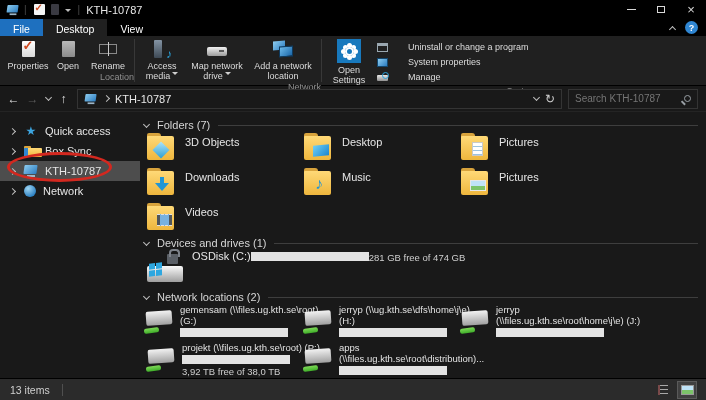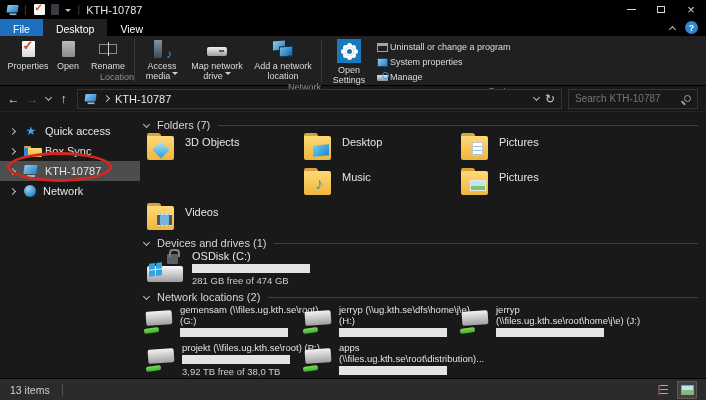--- a/index.html
+++ b/index.html
@@ -54,21 +54,21 @@
   .mapdrive-ic { width:20px; height:9px; background:linear-gradient(#f0f0f0,#9c9c9c); border-radius:2px; position:relative; margin-top:5px; }
   .mapdrive-ic::after { content:""; position:absolute; right:3px; top:3px; width:5px; height:2px; background:#5a5a5a; }
   .screens-ic { position:relative; width:20px; height:16px; }
   .screens-ic::before { content:""; position:absolute; left:0; top:0; width:12px; height:9px; background:linear-gradient(135deg,#8ecdf0,#2b7cc0); transform:skewY(-5deg); }
   .screens-ic::after  { content:""; position:absolute; right:0; bottom:0; width:12px; height:9px; background:linear-gradient(135deg,#6cb9e8,#1a66a8); transform:skewY(-5deg); border:1px solid #0e3a5e; }
   .settings-ic { width:24px; height:24px; background:#1879bd; display:flex; align-items:center; justify-content:center; }
   .gear { width:9px; height:9px; border:2px solid #fff; border-radius:50%;
           box-shadow:0 -6px 0 -2px #fff, 0 6px 0 -2px #fff, -6px 0 0 -2px #fff, 6px 0 0 -2px #fff,
                      -4px -4px 0 -2px #fff, 4px 4px 0 -2px #fff, -4px 4px 0 -2px #fff, 4px -4px 0 -2px #fff; }
   .rsmallcol { display:flex; flex-direction:column; gap:1px; padding-top:1px; }
-  .rsmall { display:flex; align-items:center; gap:2px; font-size:9px; color:#dcdcdc; height:14px; padding:0 3px; white-space:nowrap; }
+  .rsmall { display:flex; align-items:center; gap:20px; font-size:9px; color:#dcdcdc; height:14px; padding:0 3px; white-space:nowrap; }
   .sic { flex:none; }
   .win-ic { width:11px; height:9px; border:1px solid #9aa7b0; border-top:3px solid #9aa7b0; }
   .scr-ic { width:11px; height:9px; background:linear-gradient(135deg,#8ecdf0,#2b7cc0); border:1px solid #13476e; }
   .mng-ic { width:11px; height:6px; background:linear-gradient(#e8e8e8,#909090); border-radius:1px; position:relative; margin-top:2px; }
   .mng-ic::after { content:""; position:absolute; right:-1px; top:-3px; width:5px; height:5px; border-radius:50%; border:1.5px solid #2aa3dc; }
   
   .addressrow { height:26px; display:flex; align-items:center; padding:0 8px 0 4px; background:#191919; border-bottom:1px solid #242424; }
   .nav-btn { width:19px; text-align:center; font-size:12px; color:#e4e4e4; }
   .nav-disabled { color:#5d5d5d; }
   .nav-chev { width:12px; display:flex; justify-content:center; }
@@ -119,21 +119,21 @@
   .g-vid { left:11px; top:11px; width:15px; height:12px; background:linear-gradient(90deg,#50565c 0 3px,#77b1e0 3px 12px,#50565c 12px); border-top:1px dashed #e0e0e0; border-bottom:1px dashed #e0e0e0; }
   
   .dtile { position:absolute; display:flex; gap:6px; }
   .drive-icon { position:relative; width:40px; height:34px; flex:none; }
   .drv-body { position:absolute; left:1px; bottom:2px; width:36px; height:16px; background:linear-gradient(180deg,#fafafa,#9e9e9e); border-radius:2px; }
   .drv-win { position:absolute; left:3px; bottom:8px; width:13px; height:13px; transform:skewY(-6deg);
              background-image:linear-gradient(#2ea7e0,#2ea7e0),linear-gradient(#2ea7e0,#2ea7e0),linear-gradient(#2ea7e0,#2ea7e0),linear-gradient(#2ea7e0,#2ea7e0);
              background-size:6px 6px; background-position:0 0,7px 0,0 7px,7px 7px; background-repeat:no-repeat; }
   .drv-lock { position:absolute; right:8px; top:4px; width:11px; height:10px; background:#5a5f66; border-radius:1px; }
   .drv-lock::before { content:""; position:absolute; left:2px; top:-5px; width:7px; height:6px; border:2px solid #7d828a; border-bottom:none; border-radius:4px 4px 0 0; }
-  .dtext { display:flex; flex-direction:column; }
+  .dtext { display:flex; flex-direction:row; }
   .dname { font-size:11px; color:#e6e6e6; white-space:nowrap; }
   .bar { height:9px; background:#e3e3e3; margin-top:2px; position:relative; }
   .bar-fill { height:100%; background:#2b9fd8; }
   .bar-disk { width:118px; }
   .bar-net { width:108px; }
   .dfree { font-size:9.5px; color:#cfcfcf; margin-top:2px; white-space:nowrap; }
   
   .ntile { position:absolute; width:155px; display:flex; gap:6px; }
   .net-drive { position:relative; width:30px; height:26px; flex:none; margin-top:5px; }
   .nd-body { position:absolute; left:2px; top:2px; width:26px; height:14px; background:linear-gradient(180deg,#f2f2f2,#a0a0a0); border-radius:2px; transform:rotate(-4deg); }
@@ -335,20 +335,26 @@
             <span class="glyph g-desktop"></span>
           </span>
         <span class="ftile-label">Desktop</span>
       </div>
       <div class="ftile" style="left:320px;top:21px">
         <span class="folder">
             <span class="glyph g-doc"></span>
           </span>
         <span class="ftile-label">Pictures</span>
       </div>
+      <div class="ftile" style="left:6px;top:56px">
+        <span class="folder">
+            <span class="glyph g-dl"></span>
+          </span>
+        <span class="ftile-label">Downloads</span>
+      </div>
       <div class="ftile" style="left:163px;top:56px">
         <span class="folder">
             <span class="glyph g-music">♪</span>
           </span>
         <span class="ftile-label">Music</span>
       </div>
       <div class="ftile" style="left:320px;top:56px">
         <span class="folder">
             <span class="glyph g-pic"></span>
           </span>

